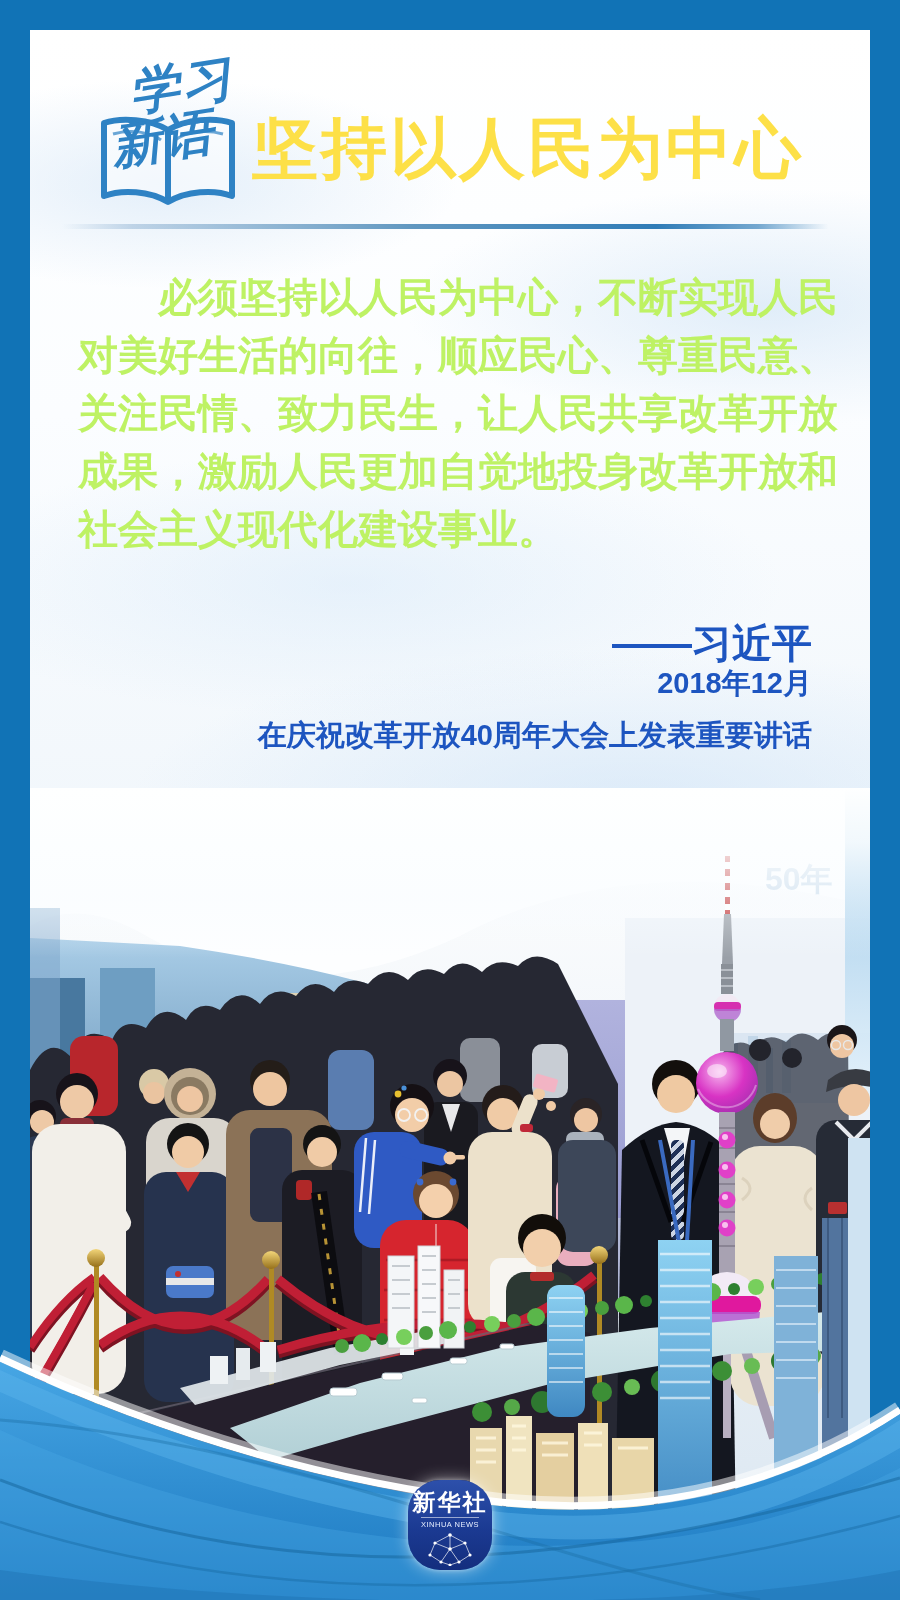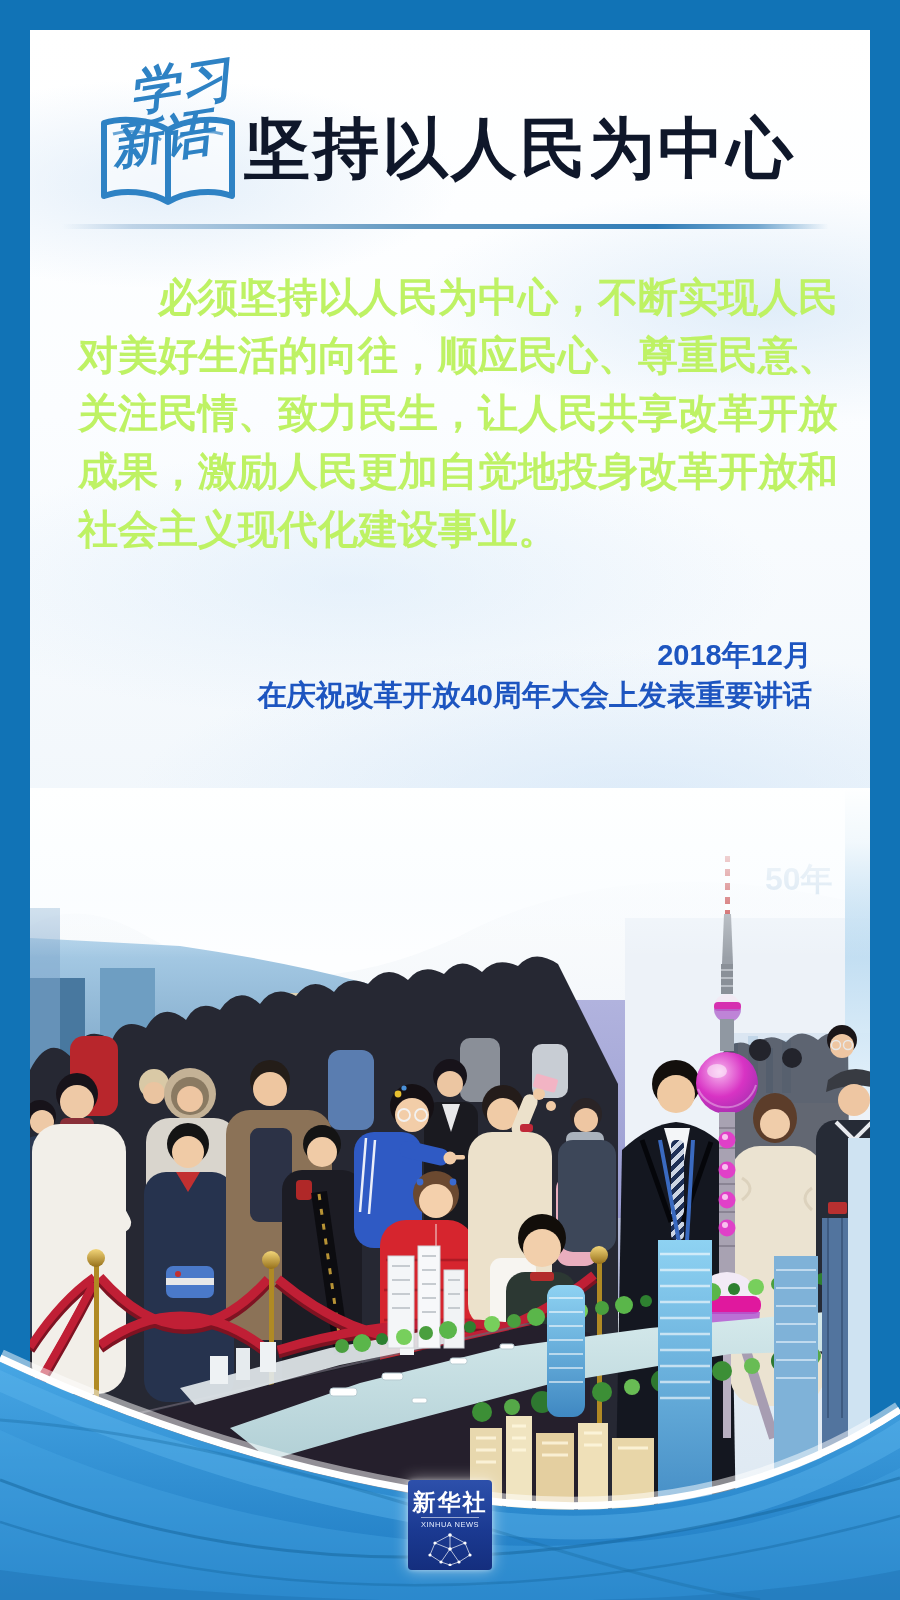--- a/index.html
+++ b/index.html
@@ -13,41 +13,41 @@
       radial-gradient(520px 170px at 88% 18%,rgba(197,221,243,.5),rgba(197,221,243,0) 70%),
       radial-gradient(620px 190px at 38% 36%,rgba(210,230,248,.45),rgba(210,230,248,0) 70%),
       radial-gradient(700px 210px at 72% 50%,rgba(199,223,246,.5),rgba(199,223,246,0) 72%);}
   
   .stamp{position:absolute;left:95px;top:60px;width:146px;height:150px;}
   .stamp svg{position:absolute;left:0;bottom:0;}
   .stamp-cn{position:absolute;color:#2e82c4;font-weight:bold;font-style:italic;
     font-size:50px;letter-spacing:2px;transform:rotate(-9deg);line-height:1;}
   .stamp-cn.l1{left:34px;top:0px;}
   .stamp-cn.l2{left:16px;top:54px;}
-  .page-title{position:absolute;left:244px;top:104px;font-size:66px;font-weight:900;
-    color:#0f172a;letter-spacing:3px;white-space:nowrap;}
+  .page-title{position:absolute;left:252px;top:104px;font-size:66px;font-weight:900;
+    color:#fde047;letter-spacing:3px;white-space:nowrap;}
   .divider{position:absolute;left:62px;top:224px;width:782px;height:5px;
     background:linear-gradient(90deg,rgba(120,160,200,0) 0%,rgba(132,170,205,.45) 9%,
       #6097c0 45%,#2f7cb7 76%,rgba(47,124,183,.65) 89%,rgba(255,255,255,0) 98%);}
   
   .quote-body{position:absolute;left:78px;top:268px;width:764px;font-size:40px;
     line-height:58px;font-weight:bold;color:#bef264;text-indent:2em;text-align:left;}
   .attr{position:absolute;right:88px;top:620px;text-align:right;color:#1d55c0;font-weight:bold;}
   .attr-name{font-size:40px;line-height:46px;}
-  .attr-date{font-size:29px;line-height:34px;margin-top:18px;}
-  .attr-occasion{font-size:29px;line-height:34px;margin-top:6px;white-space:nowrap;}
+  .attr-date{font-size:29px;line-height:34px;}
+  .attr-occasion{font-size:29px;line-height:34px;margin-top:18px;white-space:nowrap;}
   
   .photo{position:absolute;left:30px;top:788px;width:840px;height:740px;overflow:hidden;z-index:1;}
   .photo-fade{position:absolute;left:0;top:0;width:100%;height:170px;z-index:2;
     background:linear-gradient(180deg,#feffff 0%,rgba(252,254,255,.88) 32%,
       rgba(248,252,255,.45) 66%,rgba(248,252,255,0) 100%);}
   
   .wave{position:absolute;left:0;bottom:0;width:900px;height:330px;z-index:3;}
   .badge{position:absolute;left:408px;bottom:30px;width:84px;height:90px;z-index:4;
-    border-radius:4px;box-sizing:border-box;padding-top:9px;
+    border-radius:32px;box-sizing:border-box;padding-top:9px;
     display:flex;flex-direction:column;align-items:center;
     background:linear-gradient(180deg,#2d50ab 0%,#1b3a92 55%,#142e7e 100%);
     box-shadow:0 0 16px rgba(255,255,255,.55),0 0 4px rgba(255,255,255,.4);}
   .badge-cn{font-size:23px;color:#ffffff;font-weight:bold;letter-spacing:2px;line-height:26px;}
   .badge-rule{width:58px;height:1px;background:rgba(255,255,255,.55);margin:2px 0 2px;}
   .badge-en{font-size:7.5px;color:#e6eeff;font-weight:normal;letter-spacing:.5px;}
   .badge-net{margin-top:3px;}
 </style>
 </head>
 <body>
@@ -66,20 +66,21 @@
     <div class="stamp-cn l1">学习</div>
     <div class="stamp-cn l2">新语</div>
   </div>
 
   <div class="page-title">坚持以人民为中心</div>
   <div class="divider"></div>
 
   <div class="quote-body">必须坚持以人民为中心，不断实现人民对美好生活的向往，顺应民心、尊重民意、关注民情、致力民生，让人民共享改革开放成果，激励人民更加自觉地投身改革开放和社会主义现代化建设事业。</div>
 
   <div class="attr">
+    <div class="attr-name">——习近平</div>
     <div class="attr-date">2018年12月</div>
     <div class="attr-occasion">在庆祝改革开放40周年大会上发表重要讲话</div>
   </div>
 
   <div class="photo">
     <svg width="840" height="740" viewBox="0 0 840 740">
       <defs>
         <linearGradient id="gHall" x1="0" y1="0" x2="0" y2="1">
           <stop offset="0" stop-color="#ffffff"></stop>
             <stop offset="1" stop-color="#dde8f2"></stop>

